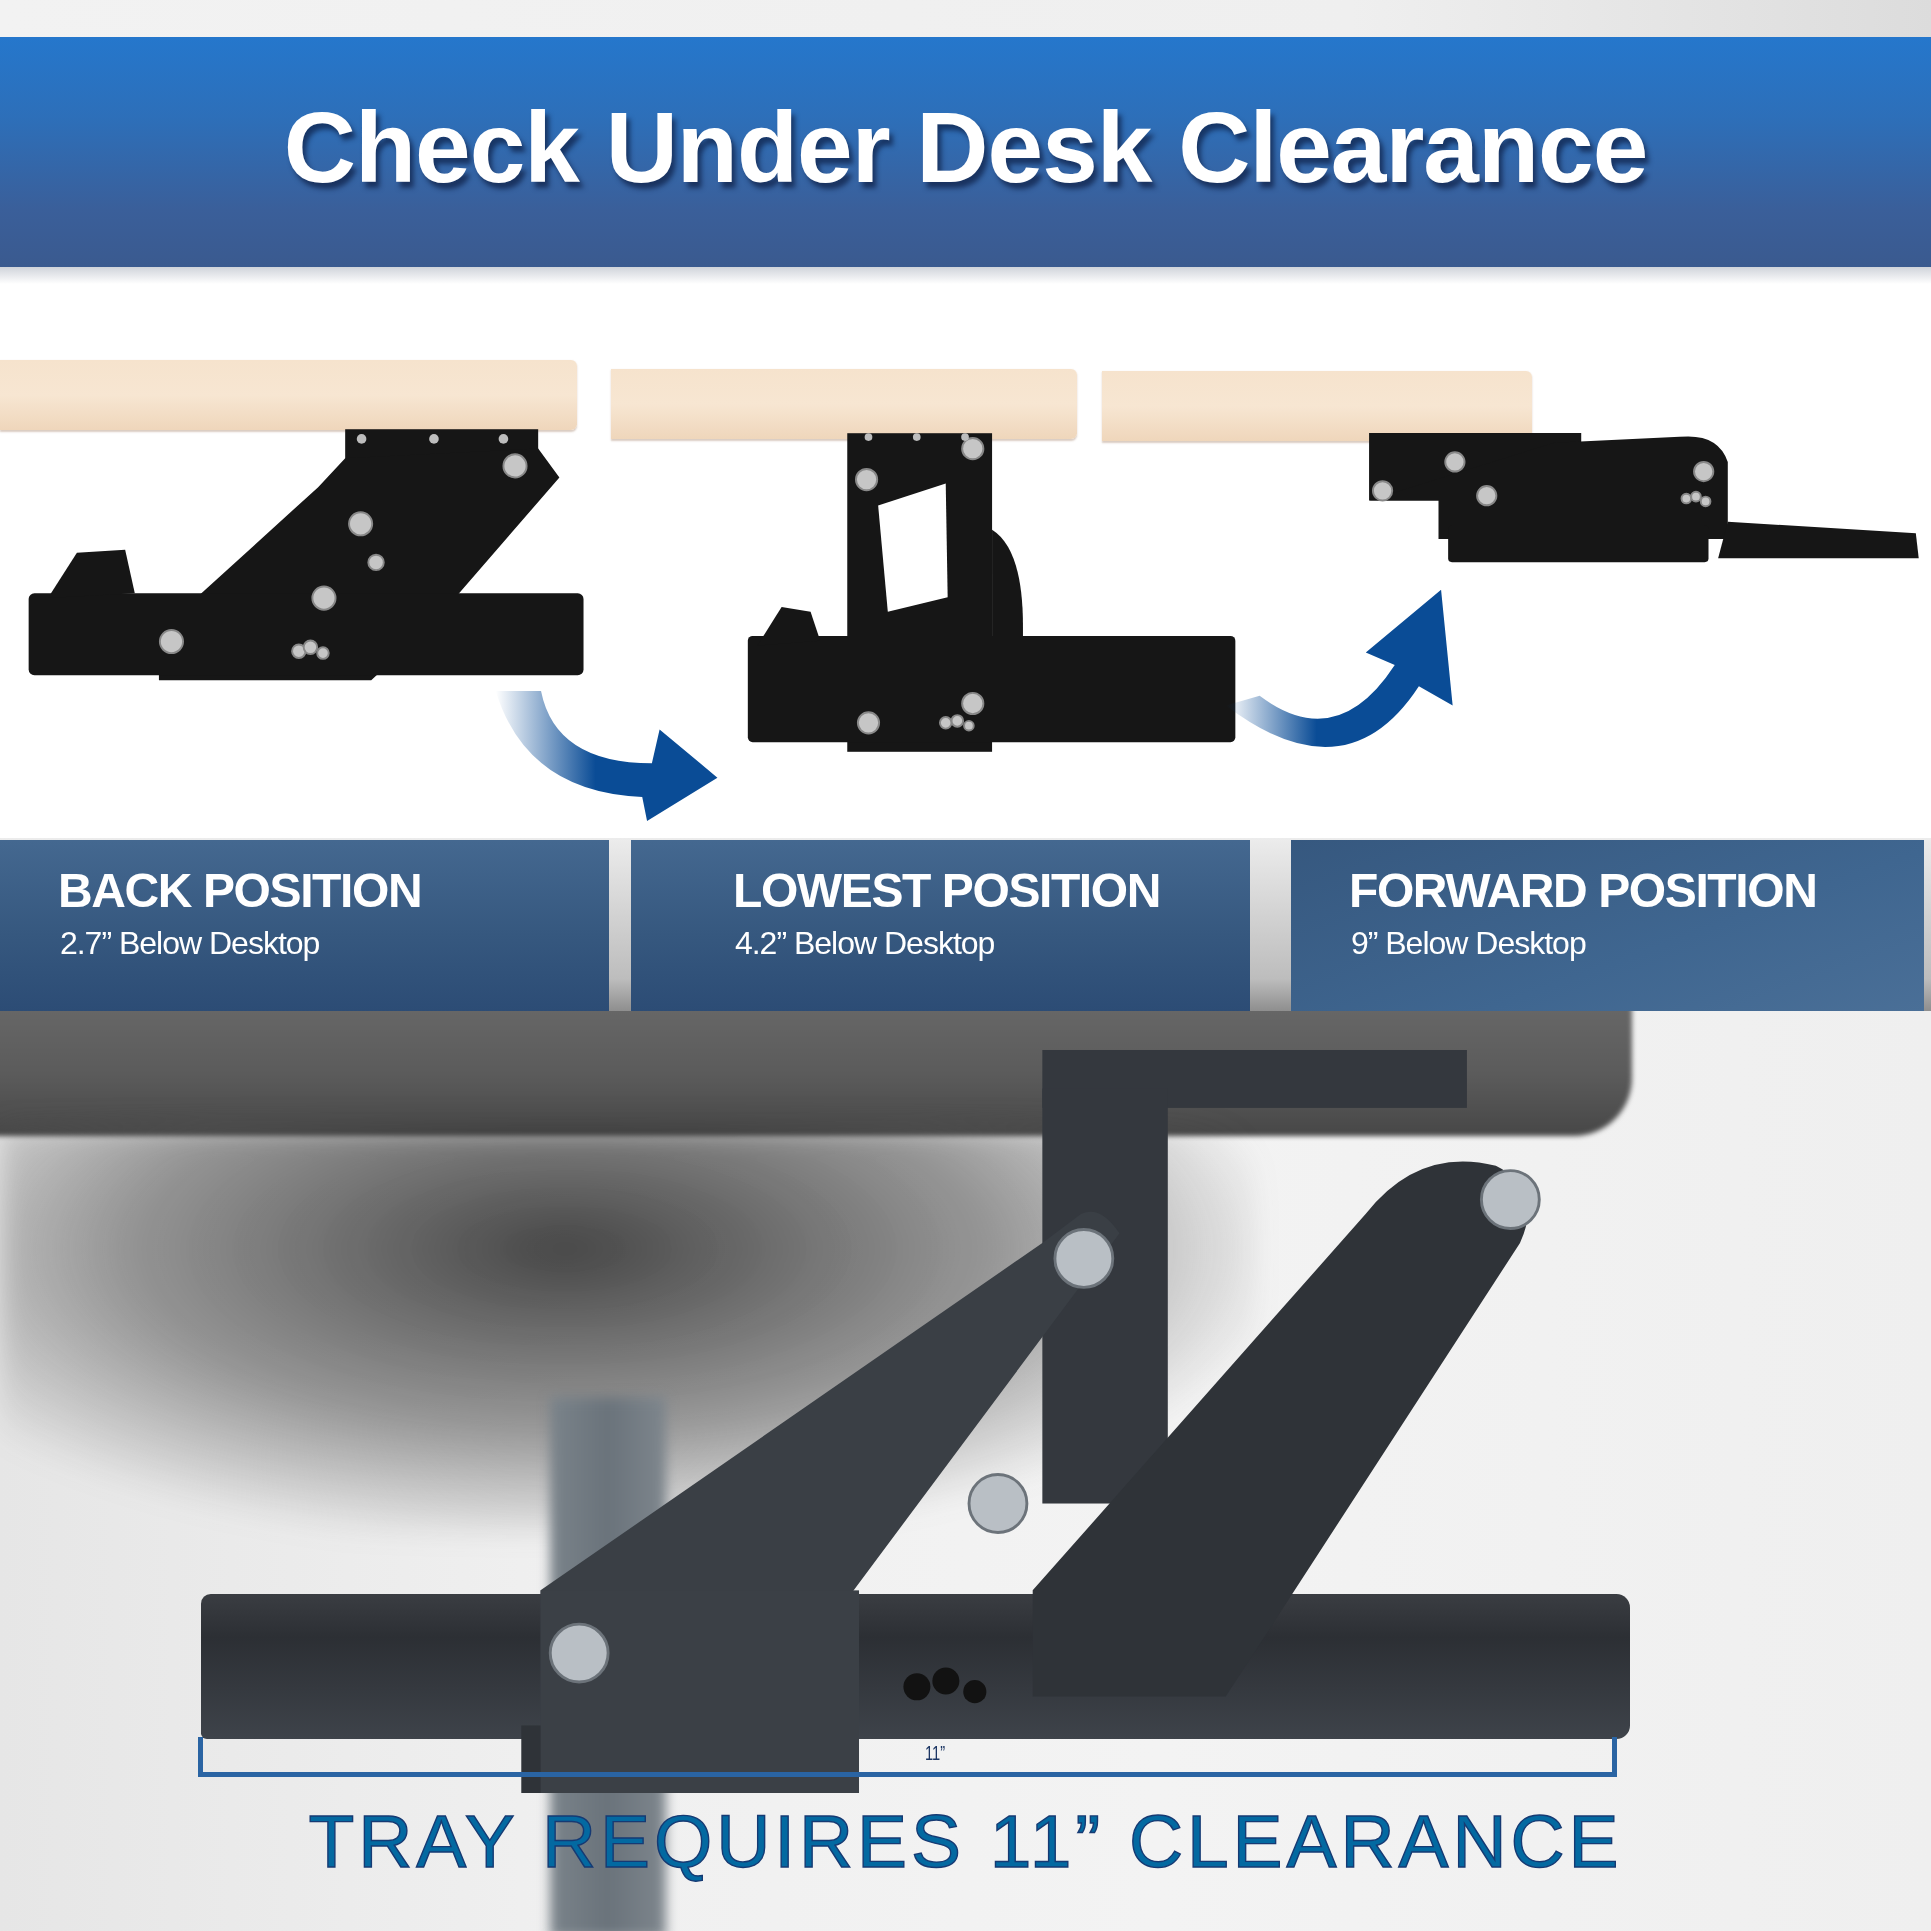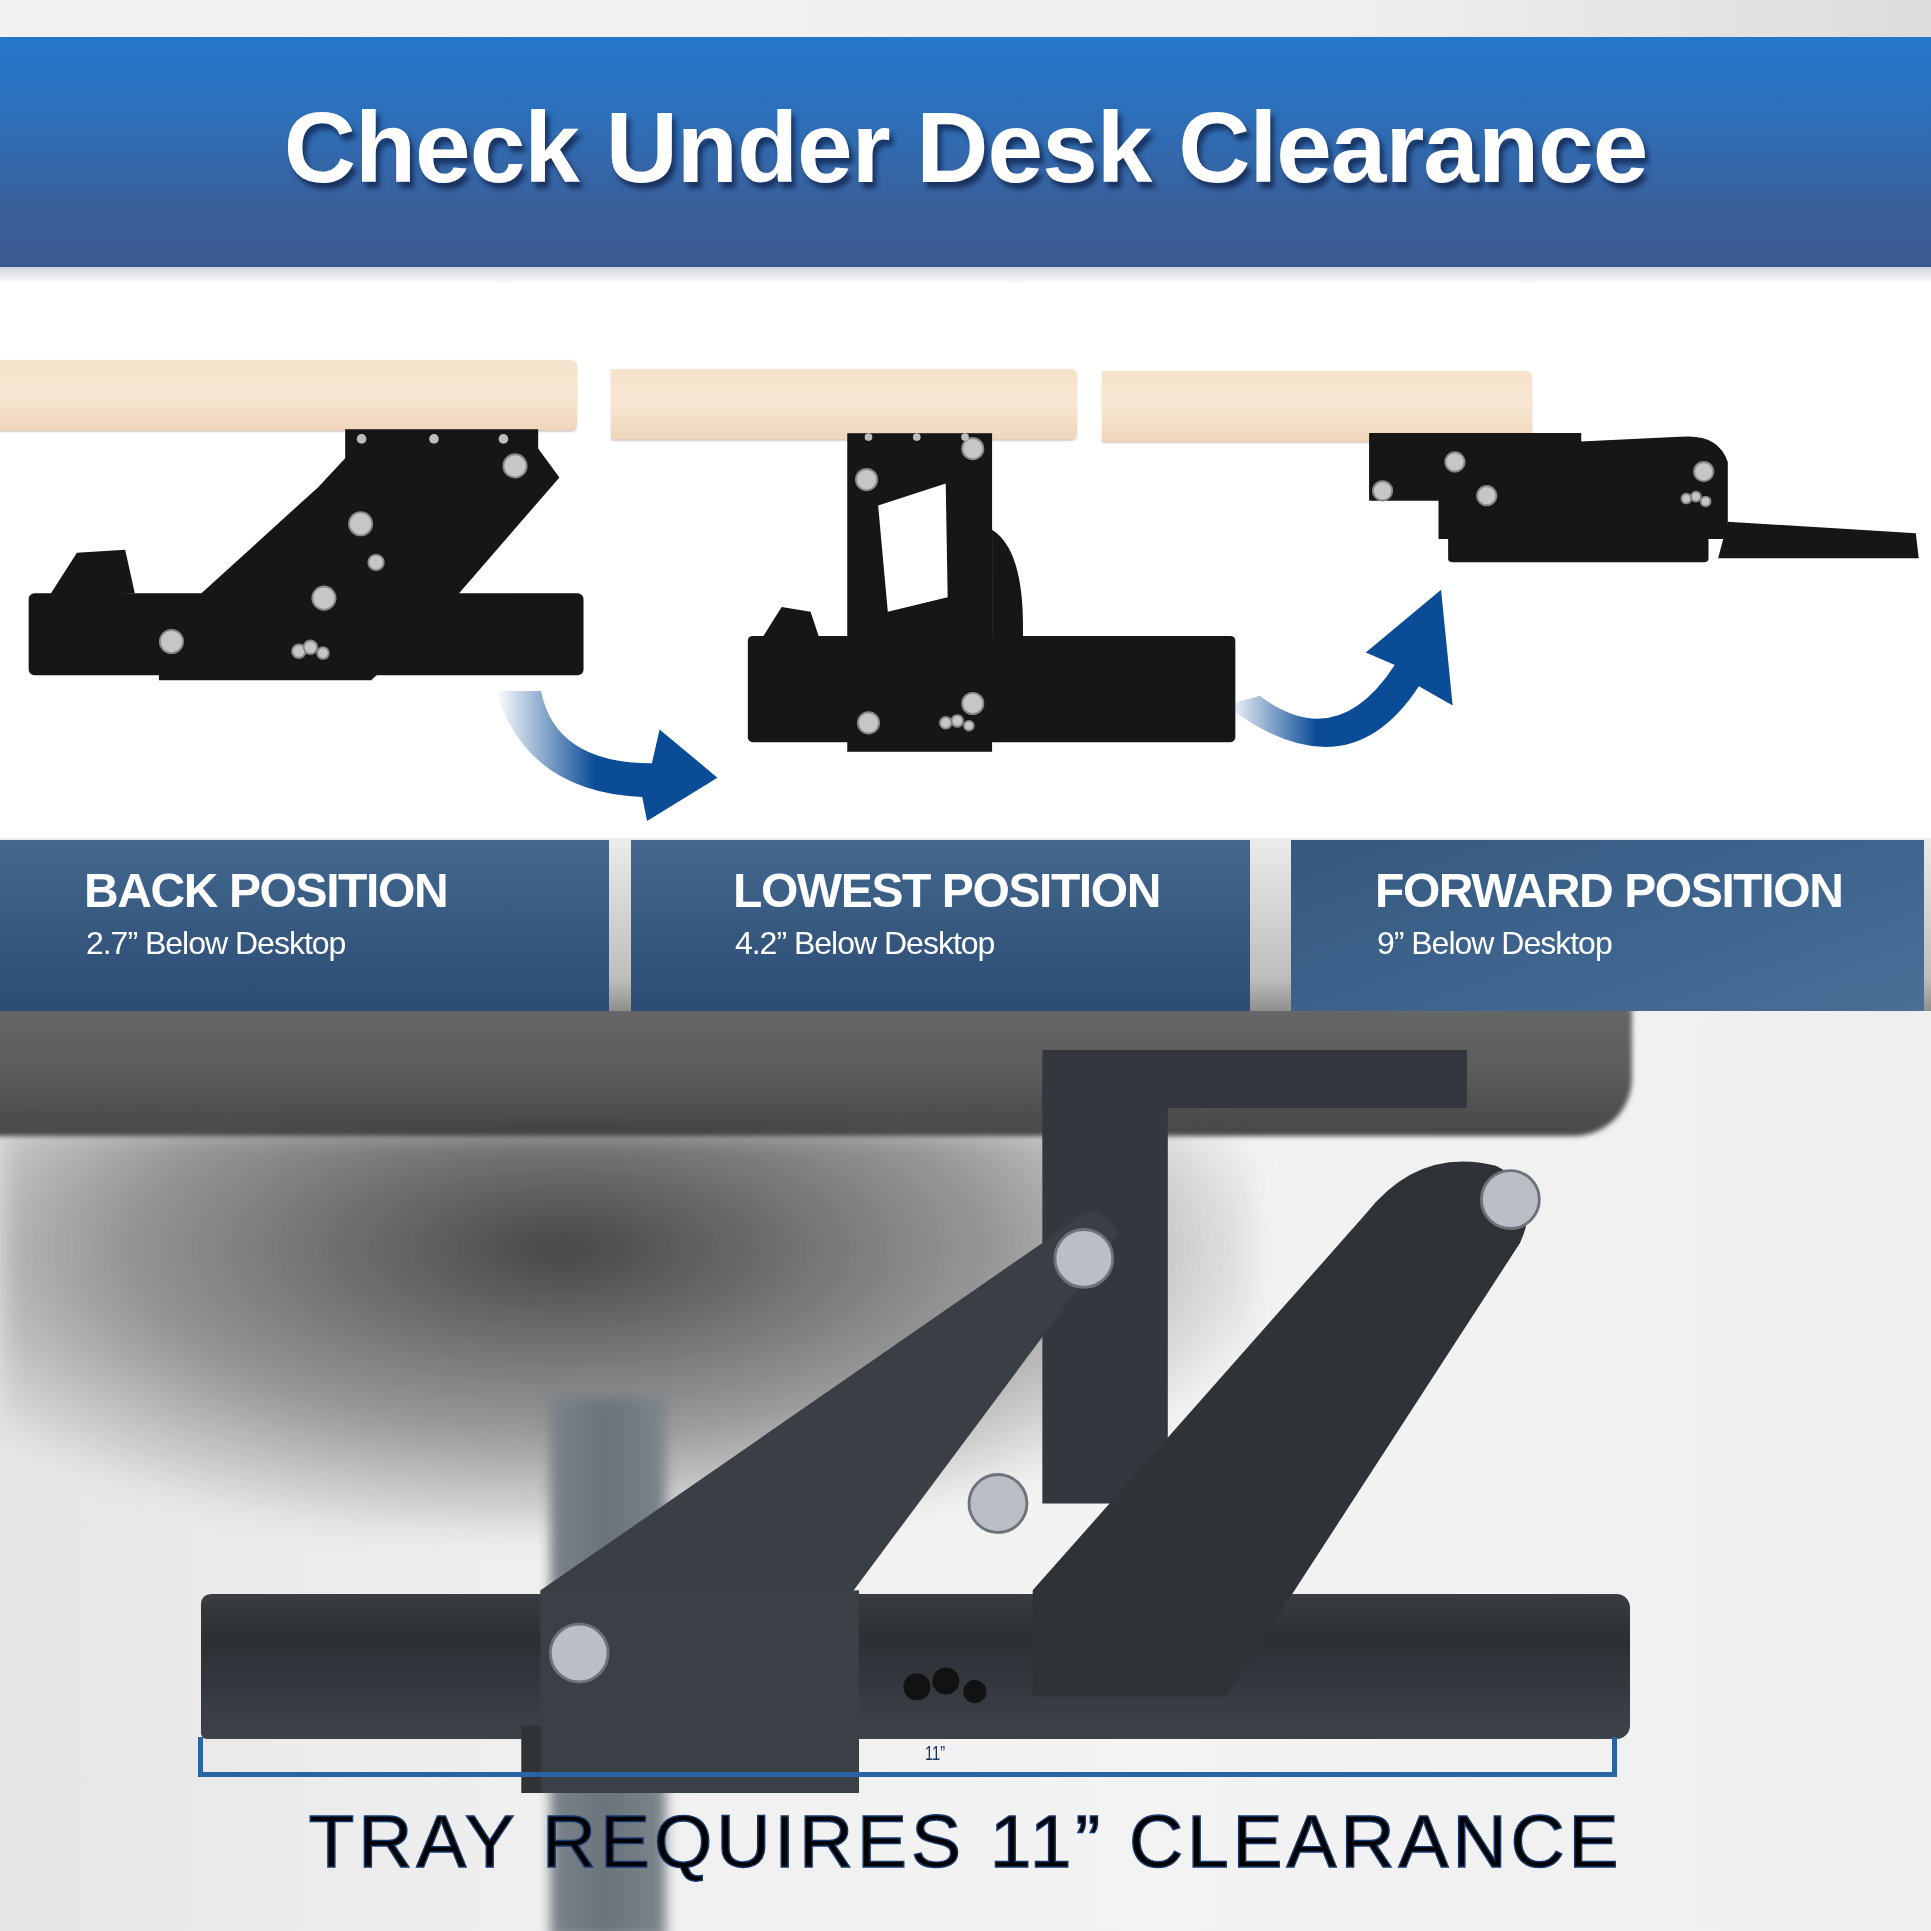--- a/index.html
+++ b/index.html
@@ -23,21 +23,21 @@
       background: linear-gradient(180deg, #f6e3cd 0%, #f7e6d2 50%, #efd6bb 100%);
       border-radius: 0 5.8px 5.8px 0; box-shadow: 0 1.9px 1.9px rgba(150,110,80,0.35); }
     .mech { position: absolute; }
     .arrow { position: absolute; }
 
     
     .panels-bg { position: absolute; left: 0; top: 838px; width: 1931px; height: 176px;
       background: linear-gradient(180deg, #ececec 0%, #bdbdbd 80%, #8a8a8a 100%); }
     .panel { position: absolute; top: 840px; height: 171px;
       background: linear-gradient(180deg, #446890 0%, #36587f 55%, #2c4c75 100%);
-      padding-left: 84px; color: #ffffff; }
+      padding-left: 58px; color: #ffffff; }
     .panel-title { font-weight: 700; font-size: 48px; letter-spacing: -1.4px; margin-top: 27px; line-height: 1; }
     .panel-sub { font-weight: 400; font-size: 32px; letter-spacing: -1px; margin-top: 11.6px; line-height: 1; margin-left: 1.9px; }
 
     
     .photo { position: absolute; left: 0; top: 1011px; width: 1931px; height: 920px; overflow: hidden;
       background: linear-gradient(90deg, #e6e6e6 0%, #f0f0f0 30%, #f3f3f3 60%, #efefef 100%); }
     .photo-desk { position: absolute; left: -19.3px; top: -29px; width: 1651px; height: 154px;
       background: linear-gradient(180deg, #6b6b6b 0%, #5b5b5b 60%, #474747 100%);
       border-radius: 0 0 58px 0; filter: blur(2.9px); }
     .photo-shadow { position: absolute; left: 0; top: 116px; width: 1255px; height: 406px;
@@ -46,21 +46,21 @@
     .photo-post { position: absolute; left: 550px; top: 386px; width: 116px; height: 541px;
       background: linear-gradient(90deg, #7a838a, #6a737b 50%, #7e868d); filter: blur(5.8px); }
     .photo-tray { position: absolute; left: 201px; top: 583px; width: 1429px; height: 145px;
       background: linear-gradient(180deg, #3a3d42 0%, #2c2f34 30%, #3e434a 100%);
       border-radius: 9.7px 13.5px 13.5px 5.8px; }
     .dim-line { position: absolute; left: 198px; top: 1737px; width: 1419px; height: 40px;
       border: 5.8px solid #2a64a3; border-top: none; }
     .dim-label { position: absolute; left: 925px; top: 1741px; font-size: 21px; color: #1b3563;
       font-family: "Liberation Sans Narrow", "Liberation Sans", sans-serif; transform: scaleX(0.7); transform-origin: left; }
     .footer-text { position: absolute; left: 0; top: 1798px; width: 1931px; text-align: center;
-      font-size: 75px; letter-spacing: 3.9px; color: #000000; font-weight: 400; -webkit-text-stroke: 1.4px #163a73; }
+      font-size: 75px; letter-spacing: 3.9px; color: #0369a1; font-weight: 400; -webkit-text-stroke: 1.4px #163a73; }
   </style>
 </head>
 <body>
 
 <div class="top-strip"></div>
 <div class="header-band">
   <h1 class="header-title">Check Under Desk Clearance</h1>
 </div>
 
 <div class="illustration-zone">

